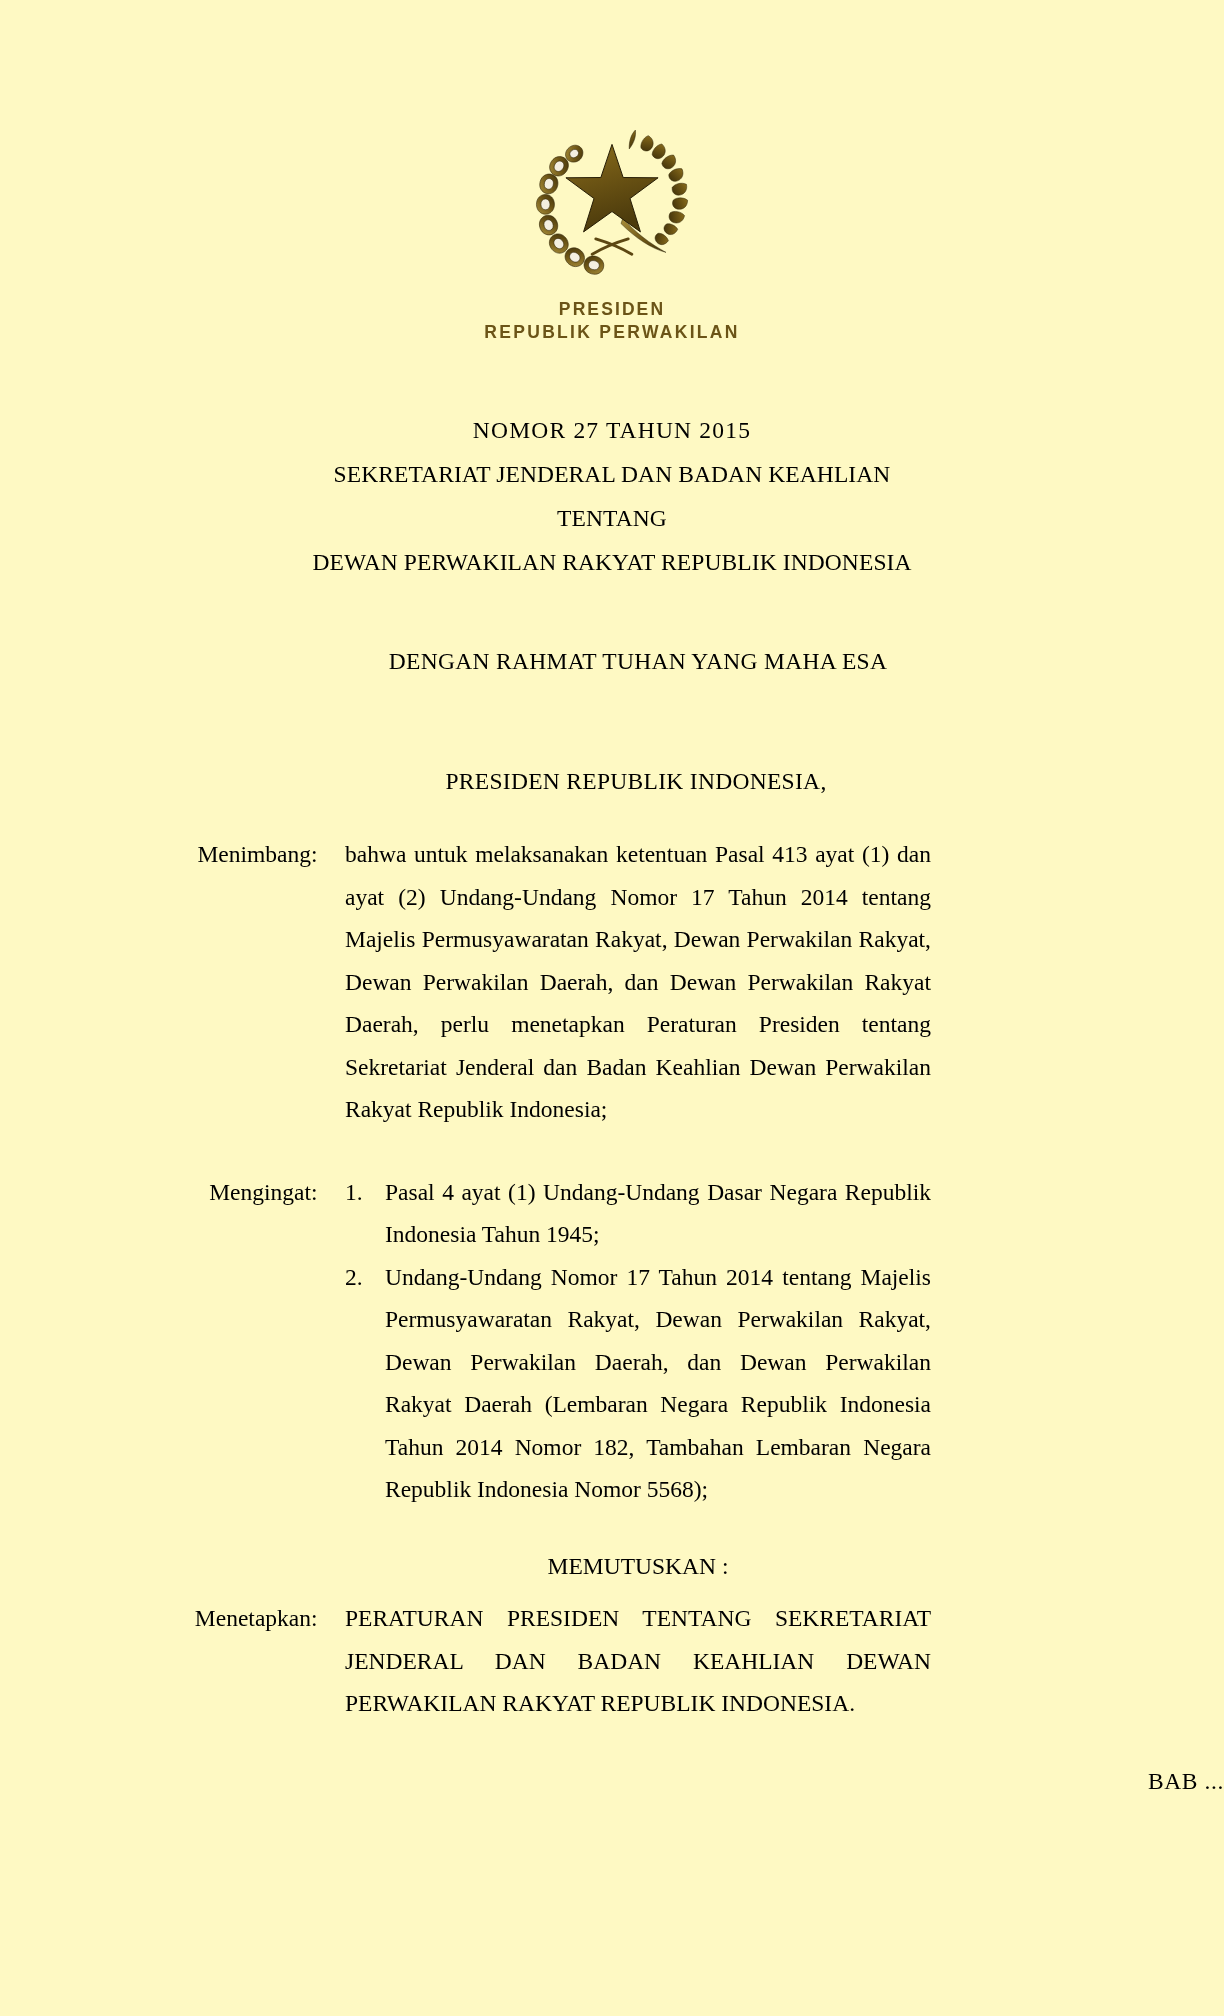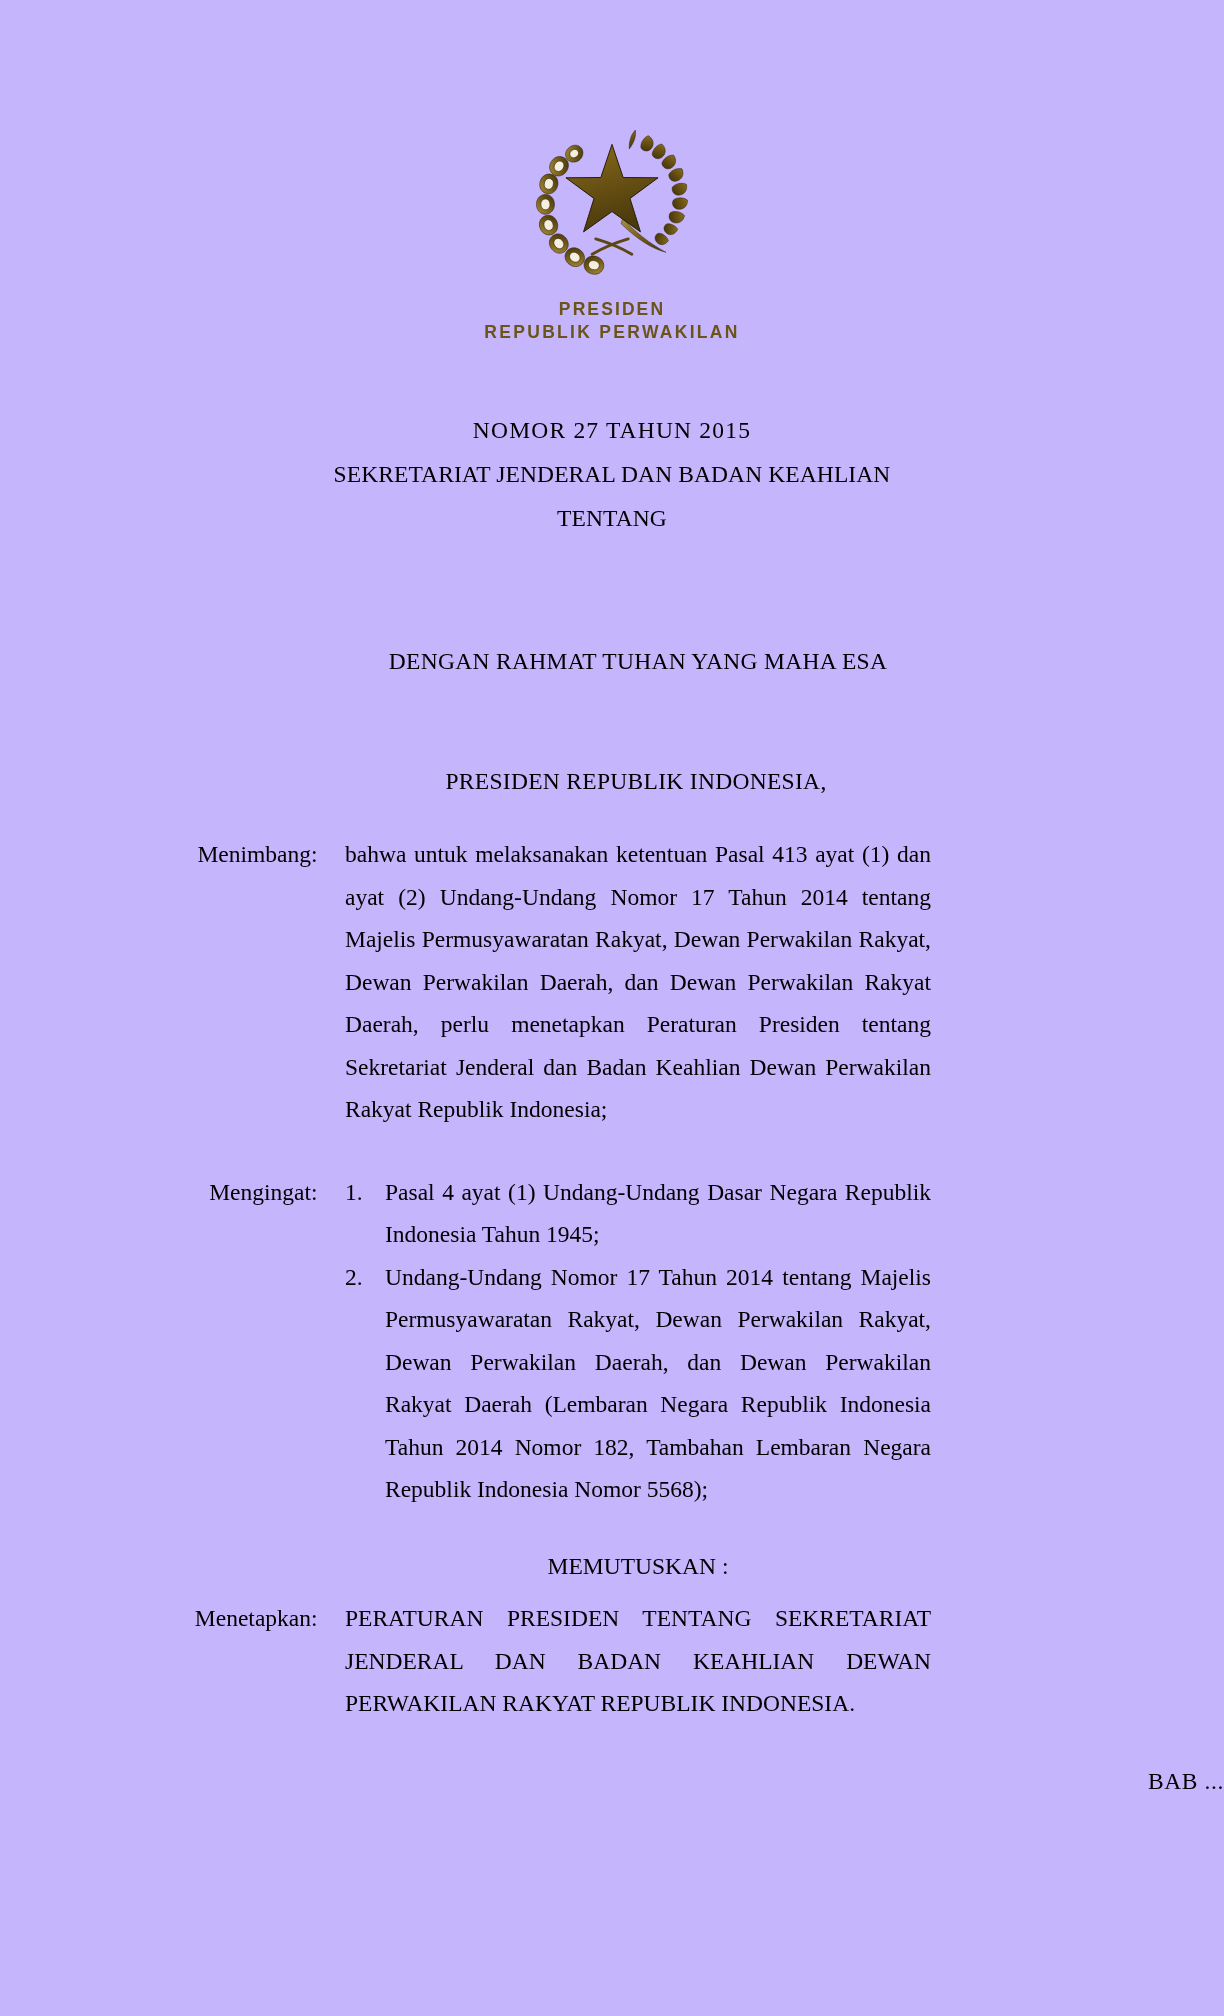--- a/index.html
+++ b/index.html
@@ -12,21 +12,21 @@
     height: 2016px;
     position: relative;
     font-family: "Liberation Serif", "DejaVu Serif", serif;
     color: #000000;
     overflow: hidden;
   }
 
   .page {
     position: absolute;
     inset: 0;
-    background: #c4b5fd;
+    background: #fef9c3;
   }
 
   
   .emblem-wrap {
     position: absolute;
     top: 112px;
     left: 0;
     width: 100%;
     display: flex;
     flex-direction: column;
@@ -304,20 +304,21 @@
     <div class="emblem-caption">
       <div class="l1">PRESIDEN</div>
       <div class="l2">REPUBLIK  PERWAKILAN</div>
     </div>
   </div>
 
   <div class="title-block">
     <div class="nomor">NOMOR  27  TAHUN  2015</div>
     <div>SEKRETARIAT JENDERAL DAN BADAN KEAHLIAN</div>
     <div>TENTANG</div>
+    <div>DEWAN PERWAKILAN RAKYAT REPUBLIK INDONESIA</div>
   </div>
 
   <div class="subheading rahmat">DENGAN RAHMAT TUHAN YANG MAHA ESA</div>
   <div class="subheading presiden-line">PRESIDEN REPUBLIK INDONESIA,</div>
 
   <div class="clauses">
 
     <div class="clause">
       <div class="label">Menimbang</div>
       <div class="colon">:</div>

